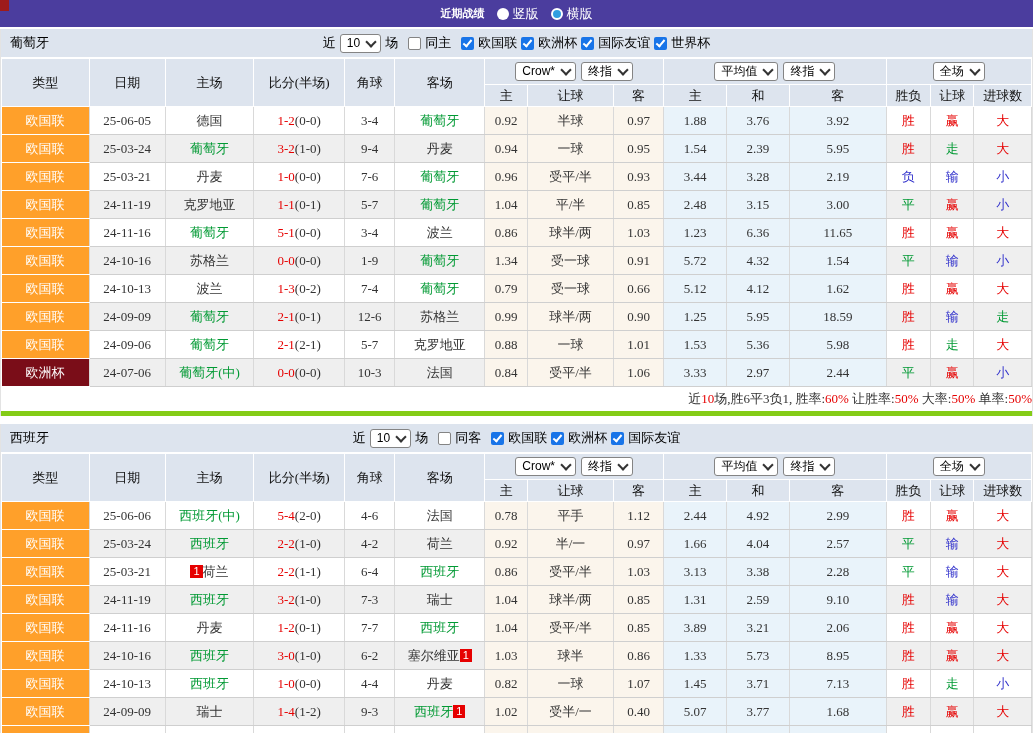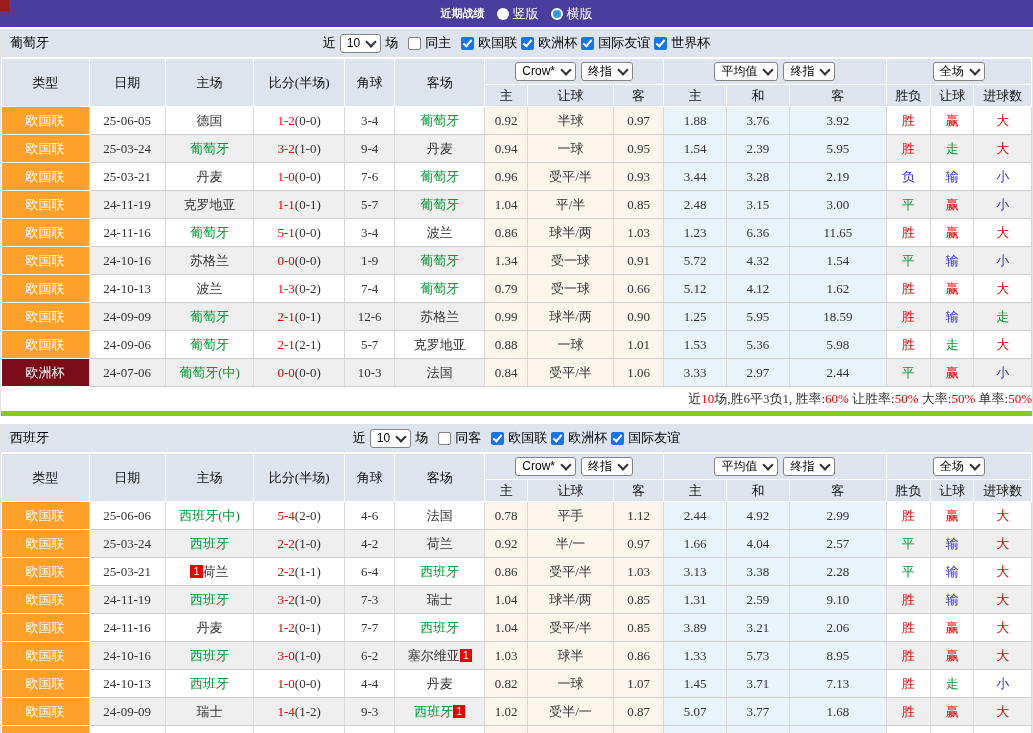--- a/index.html
+++ b/index.html
@@ -553,21 +553,21 @@
             </tr>
             <tr class="alt">
               <td class="type" style="background: rgb(255, 160, 42);">欧国联</td>
               <td class="plain">24-09-09</td>
               <td class="plain"><span class="dark">瑞士</span></td>
               <td class="plain"><span class="red">1-4</span><span class="dark">(1-2)</span></td>
               <td class="plain">9-3</td>
               <td class="plain"><span class="green">西班牙</span><span class="badge">1</span></td>
               <td class="odds">1.02</td>
               <td class="odds">受半/一</td>
-              <td class="odds">0.87</td>
+              <td class="odds">0.40</td>
               <td class="avg">5.07</td>
               <td class="avg">3.77</td>
               <td class="avg">1.68</td>
               <td class="plain red">胜</td>
               <td class="plain red">赢</td>
               <td class="plain red">大</td>
             </tr>
             <tr>
               <td class="type" style="background: rgb(255, 160, 42);">欧国联</td>
               <td class="plain">24-09-06</td>

